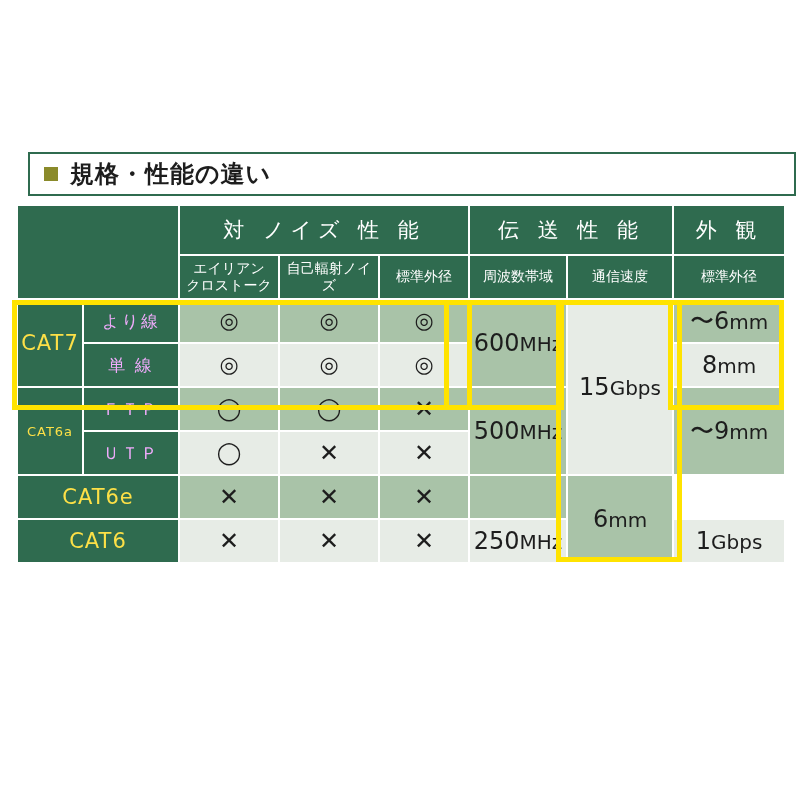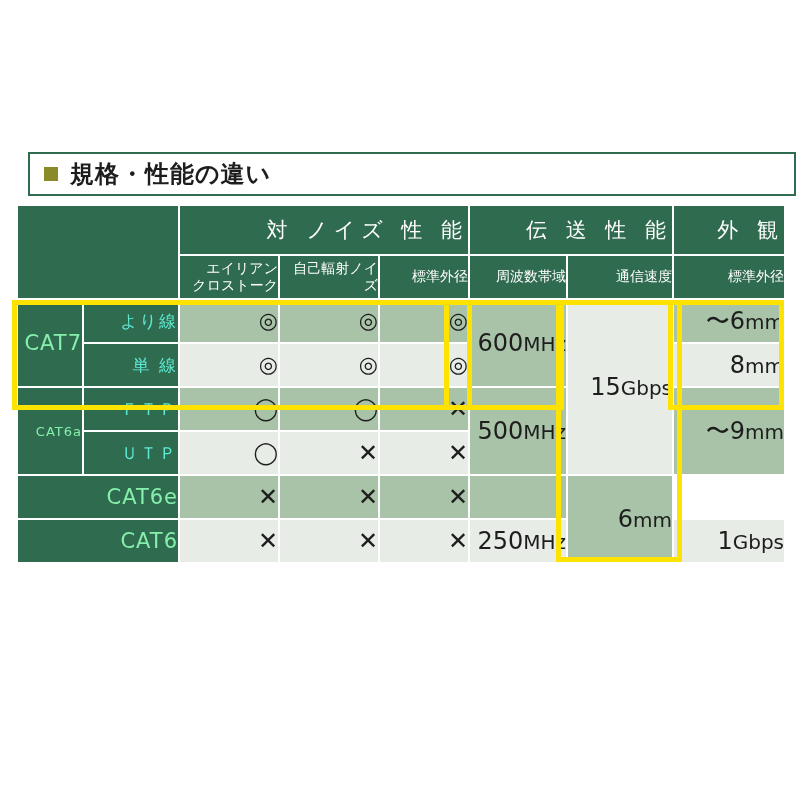--- a/index.html
+++ b/index.html
@@ -54,21 +54,21 @@
     width: 768px;
   }
   table.spec {
     border-collapse: collapse;
     width: 768px;
     table-layout: fixed;
   }
   table.spec td, table.spec th {
     border: 2px solid #ffffff;
     padding: 0;
-    text-align: right;
+    text-align: center;
     vertical-align: middle;
     font-weight: normal;
   }
 
   
   .hdr-top {
     background: #2f6b4f;
     color: #ffffff;
     font-size: 21px;
     letter-spacing: 6px;
@@ -82,28 +82,28 @@
     line-height: 1.25;
     letter-spacing: 0px;
   }
   .corner {
     background: #2f6b4f;
   }
 
   
   .cat-label {
     background: #2f6b4f;
-    color: #86efac;
+    color: #fde047;
     font-size: 21px;
     letter-spacing: 1px;
     margin-left: 36px;
   }
   .sub-label {
     background: #2f6b4f;
-    color: #5eead4;
+    color: #f0abfc;
     font-size: 17px;
     letter-spacing: 2px;
   }
 
   
   .cell-dark  { background: #a9c3a8; color: #1d1d1d; }
   .cell-light { background: #e7ece6; color: #1d1d1d; }
   .cell-mid   { background: #a9c3a8; color: #1d1d1d; }
 
   .r-h { height: 44px; }

